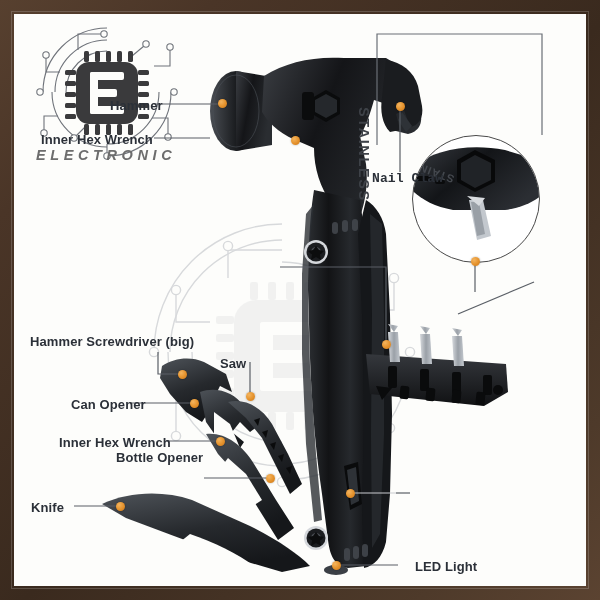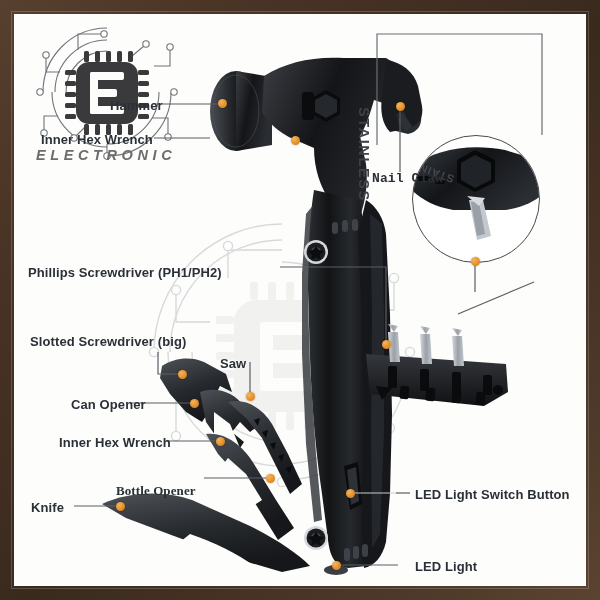--- a/index.html
+++ b/index.html
@@ -401,33 +401,31 @@
     <div class="dot" style="left:332px;top:475px;"></div>
     <div class="dot" style="left:318px;top:547px;"></div>
 
     <div class="lbl" style="left:96px;top:83px;">Hammer</div>
 
     <div class="lbl" style="left:27px;top:117px;">Inner Hex Wrench</div>
 
     <div class="lbl" style="left:358px;top:156px;font-family:Liberation Mono, monospace;">Nail Claw</div>
 
 
-    <div class="lbl two" style="left:14px;top:250px;">Phillips Screwdriver (PH1/PH2)</div>
-
-    <div class="lbl" style="left:16px;top:319px;">Slotted Screwdriver  (big)</div>
+
+    <div class="lbl" style="left:16px;top:319px;">Hammer Screwdriver  (big)</div>
 
     <div class="lbl" style="left:206px;top:341px;">Saw</div>
 
     <div class="lbl" style="left:41px;top:382px;margin-left:16px;">Can Opener</div>
 
     <div class="lbl" style="left:45px;top:420px;">Inner Hex Wrench</div>
 
-    <div class="lbl" style="left:102px;top:468px;font-family:Liberation Serif, serif;">Bottle Opener</div>
+    <div class="lbl" style="left:102px;top:435px;">Bottle Opener</div>
 
     <div class="lbl" style="left:17px;top:485px;">Knife</div>
 
-    <div class="lbl" style="left:401px;top:472px;">LED Light Switch Button</div>
 
     <div class="lbl" style="left:401px;top:544px;">LED Light</div>
 
 
   </div>
 </div>
 
 </body></html>

